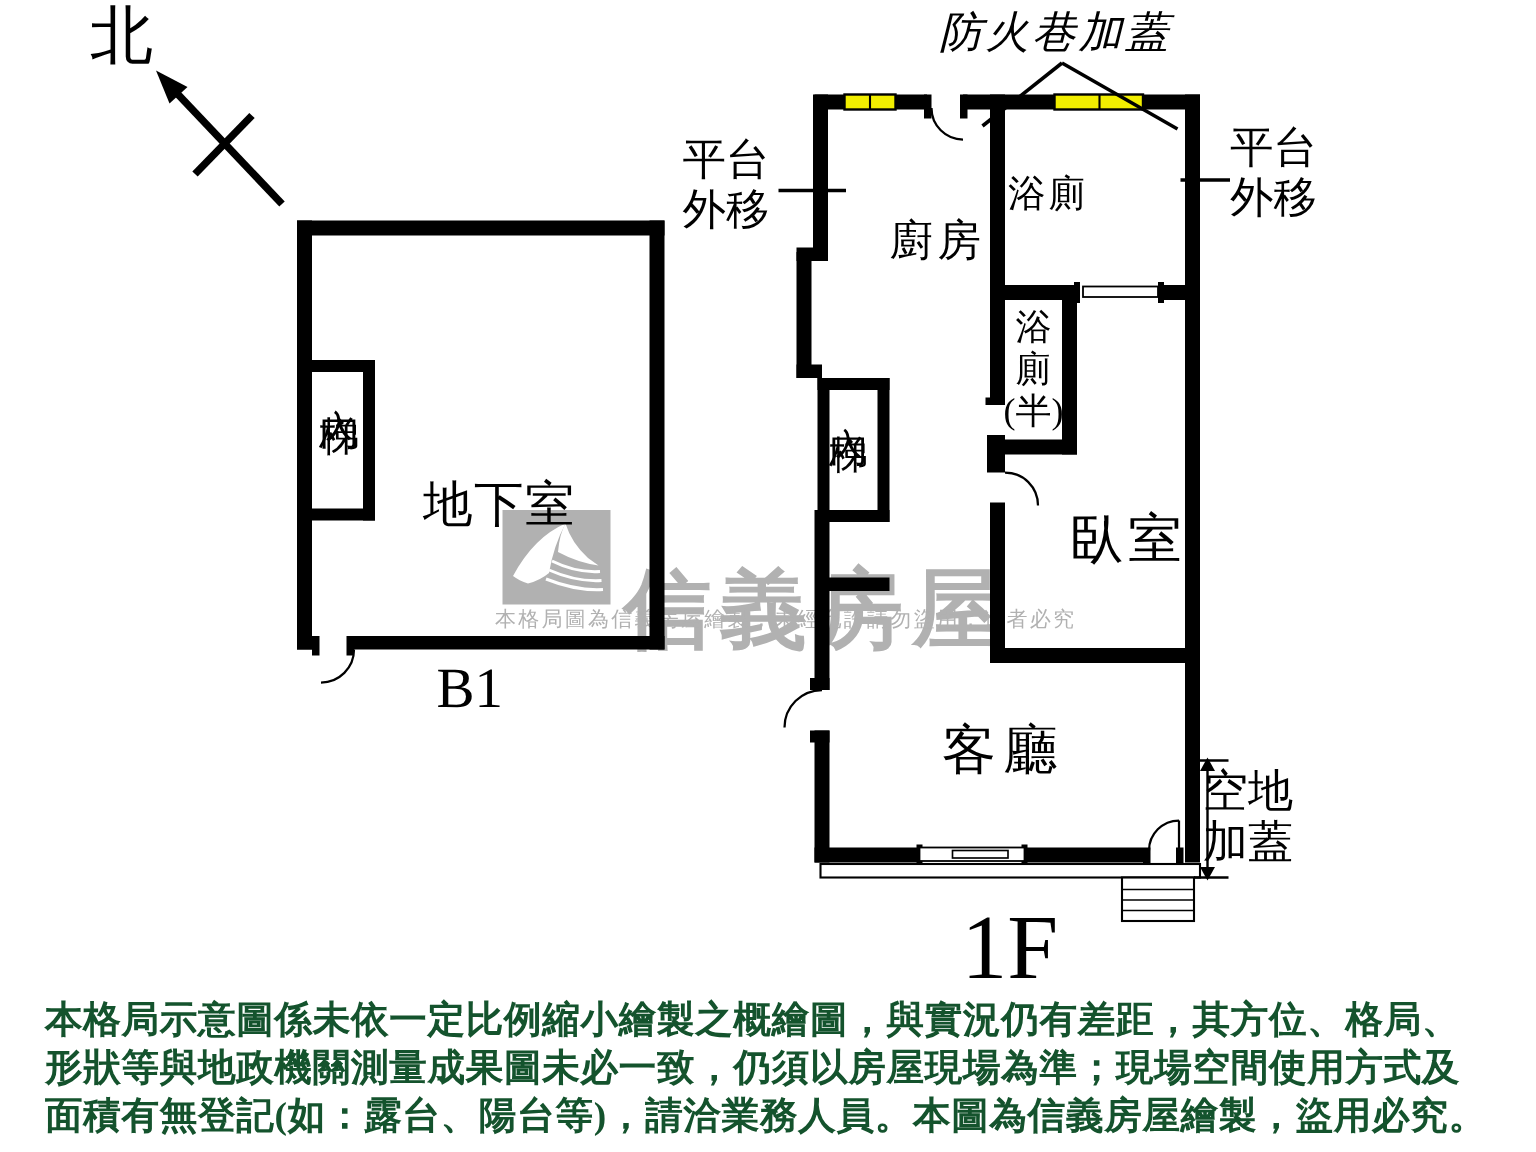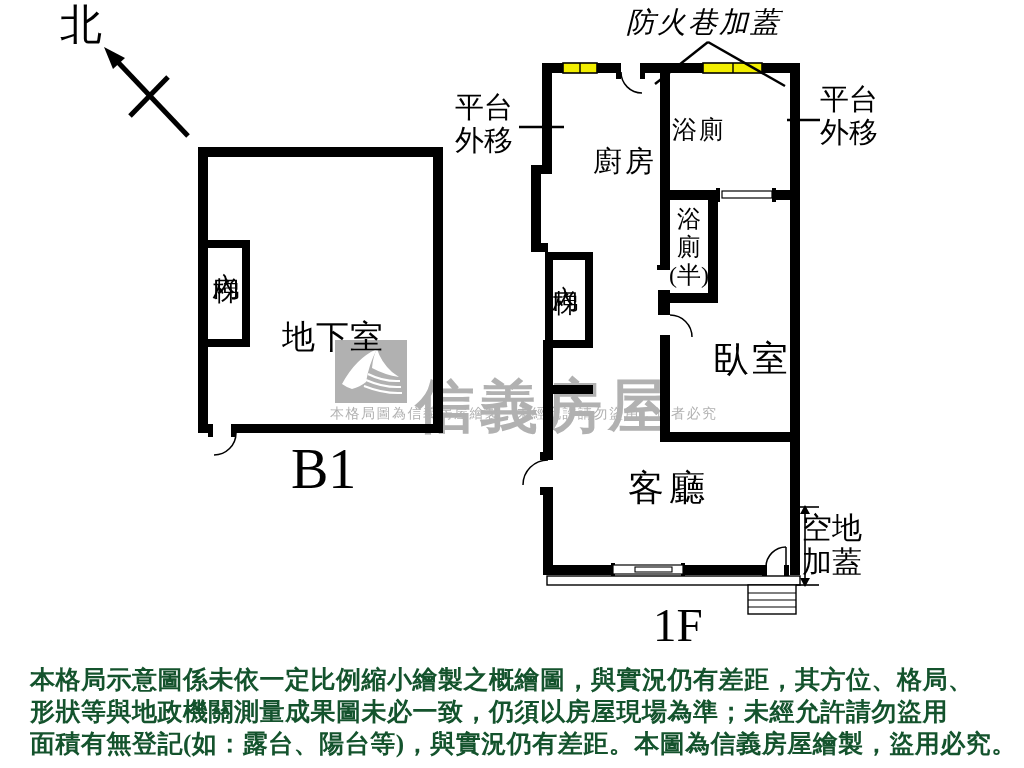--- a/index.html
+++ b/index.html
@@ -165,35 +165,35 @@
   <g stroke="#000" stroke-width="2.4">
     <line x1="519" y1="127" x2="564" y2="127"></line>
     <line x1="787" y1="120" x2="820" y2="120"></line>
   </g>
 </svg>
 
 <div class="label" style="left:60px;top:2px;font-size:42px;">北</div>
 
 <div class="label" style="left:282px;top:272px;font-size:33px;letter-spacing:1px;margin-top:47px;">地下室</div>
 <div class="label vertical" style="left:211px;top:251px;font-size:27px;">內梯</div>
-<div class="label" style="left:291px;top:438px;font-size:56px;">B1</div>
+<div class="label" style="left:291px;top:438px;font-size:38px;">B1</div>
 
 <div class="label" style="left:626px;top:6px;font-size:29px;letter-spacing:2px;font-style:italic;">防火巷加蓋</div>
 <div class="label" style="left:455px;top:91px;font-size:29px;line-height:33px;">平台
 外移</div>
 <div class="label" style="left:820px;top:83px;font-size:29px;line-height:33px;">平台
 外移</div>
 <div class="label center" style="left:802px;top:511px;font-size:30px;line-height:34px;">空地
 加蓋</div>
 
 <div class="label" style="left:561px;top:145px;font-size:29px;letter-spacing:3px;margin-left:32px;">廚房</div>
 <div class="label" style="left:672px;top:116px;font-size:25px;letter-spacing:2px;">浴廁</div>
 <div class="label center" style="left:662px;top:205px;width:54px;font-size:24px;line-height:28px;">浴
 廁
 (半)</div>
 <div class="label vertical" style="left:551px;top:264px;font-size:26px;">內梯</div>
 <div class="label" style="left:701px;top:339px;font-size:36px;letter-spacing:3px;margin-left:12px;">臥室</div>
-<div class="label" style="left:628px;top:468px;font-size:36px;letter-spacing:5px;">客廳</div>
-<div class="label" style="left:641px;top:599px;font-size:47px;margin-left:12px;">1F</div>
+<div class="label" style="left:628px;top:480px;font-size:36px;letter-spacing:5px;">客廳</div>
+<div class="label" style="left:641px;top:599px;font-size:61px;">1F</div>
 
 <div class="disclaimer-line" style="top:663px;">本格局示意圖係未依一定比例縮小繪製之概繪圖，與實況仍有差距，其方位、格局、</div>
-<div class="disclaimer-line" style="top:695px;">形狀等與地政機關測量成果圖未必一致，仍須以房屋現場為準；未經允許請勿盜用</div>
-<div class="disclaimer-line" style="top:727px;">面積有無登記(如：露台、陽台等)，與實況仍有差距。本圖為信義房屋繪製，盜用必究。</div>
+<div class="disclaimer-line" style="top:695px;">形狀等與地政機關測量成果圖未必一致，仍須以房屋現場為準；現場空間使用方式及</div>
+<div class="disclaimer-line" style="top:727px;">面積有無登記(如：露台、陽台等)，請洽業務人員。本圖為信義房屋繪製，盜用必究。</div>
 
 </body></html>

